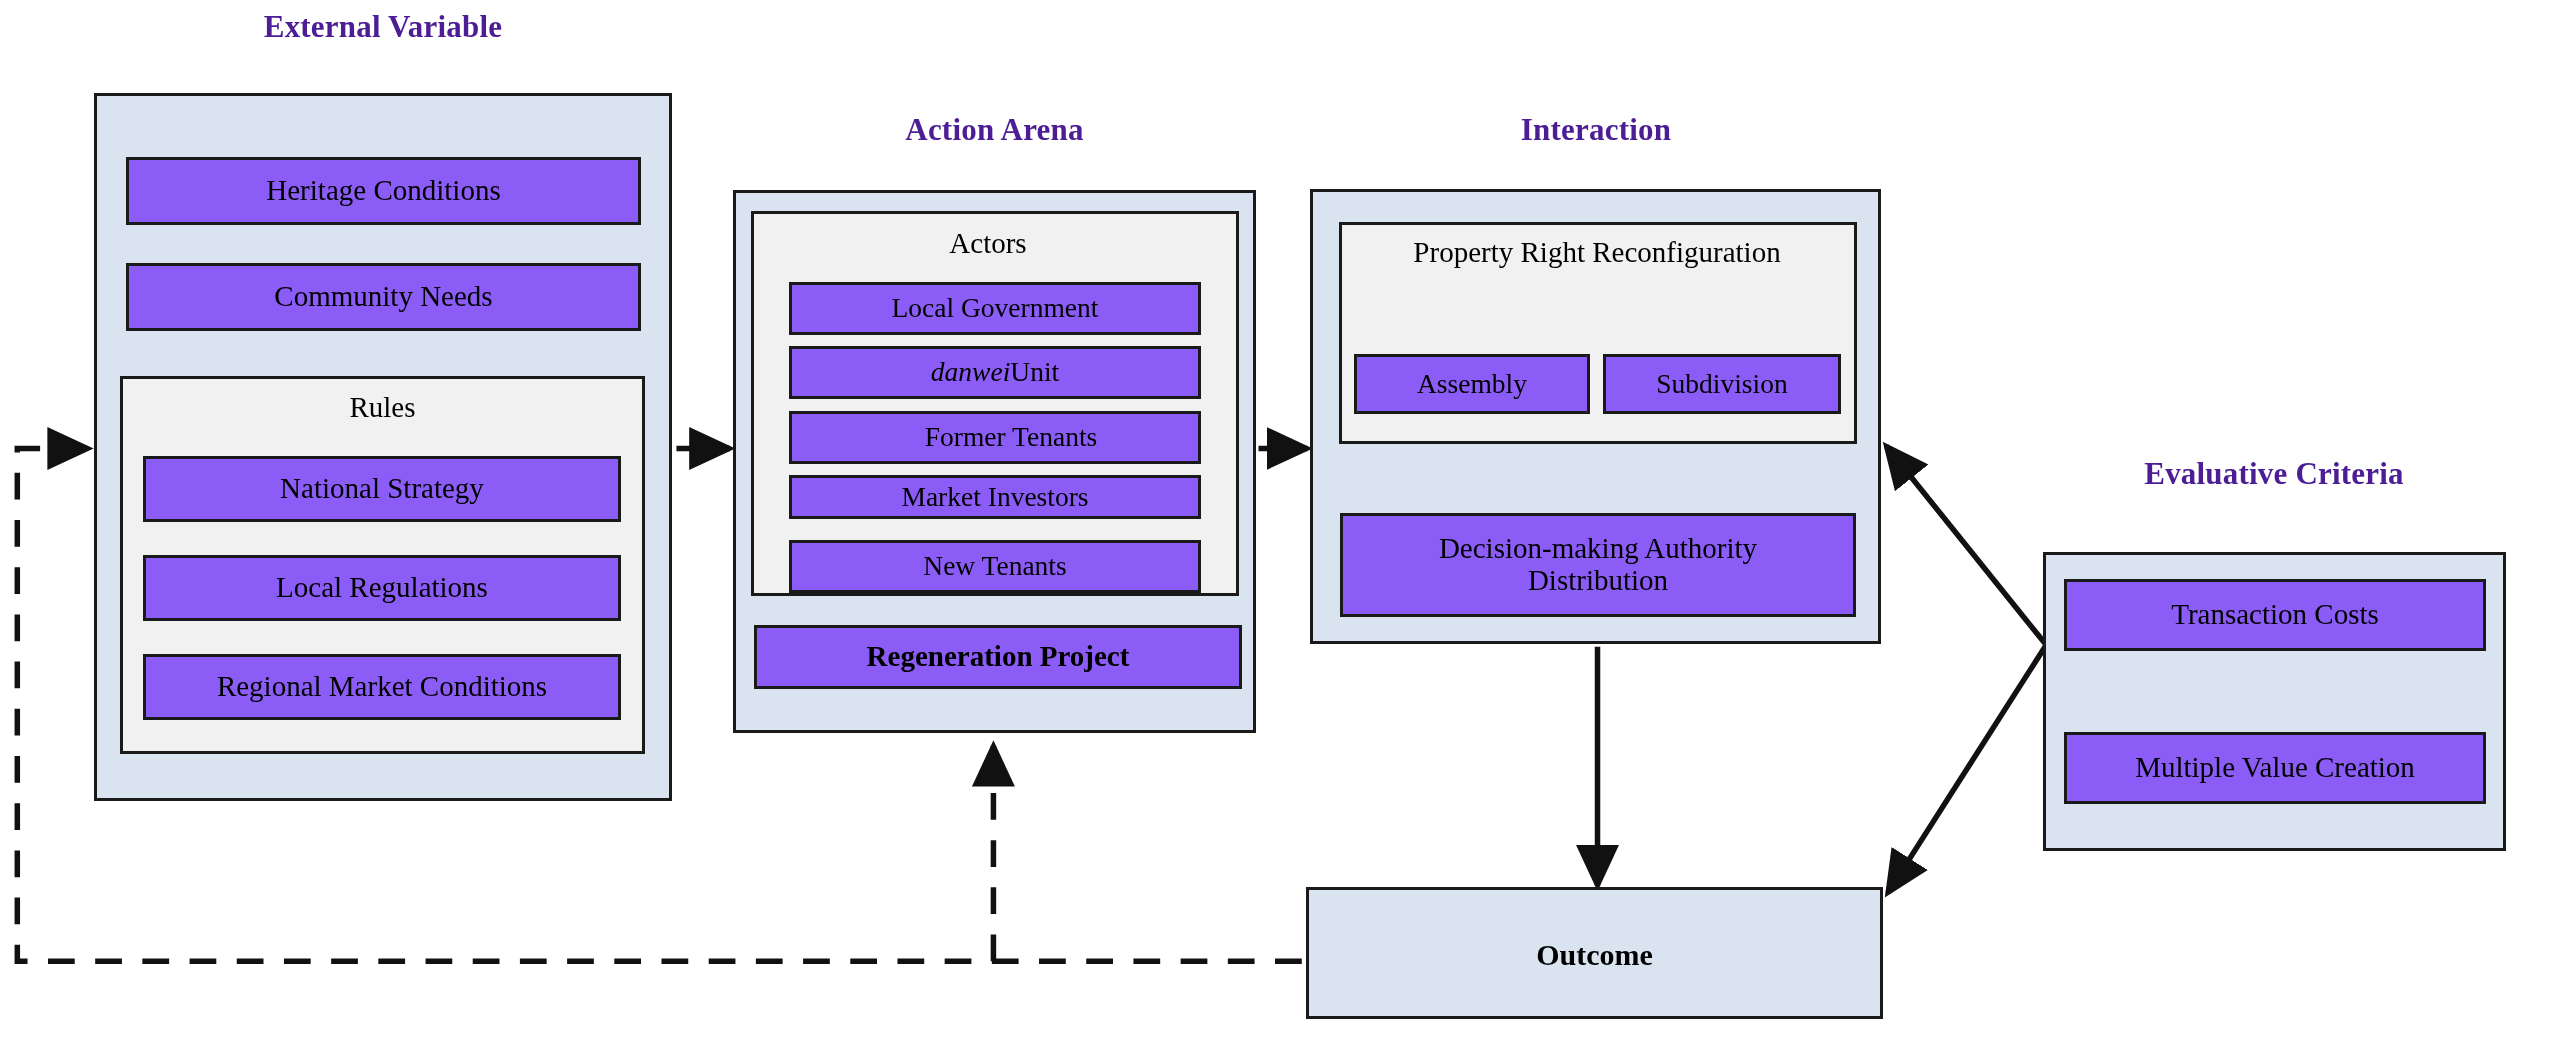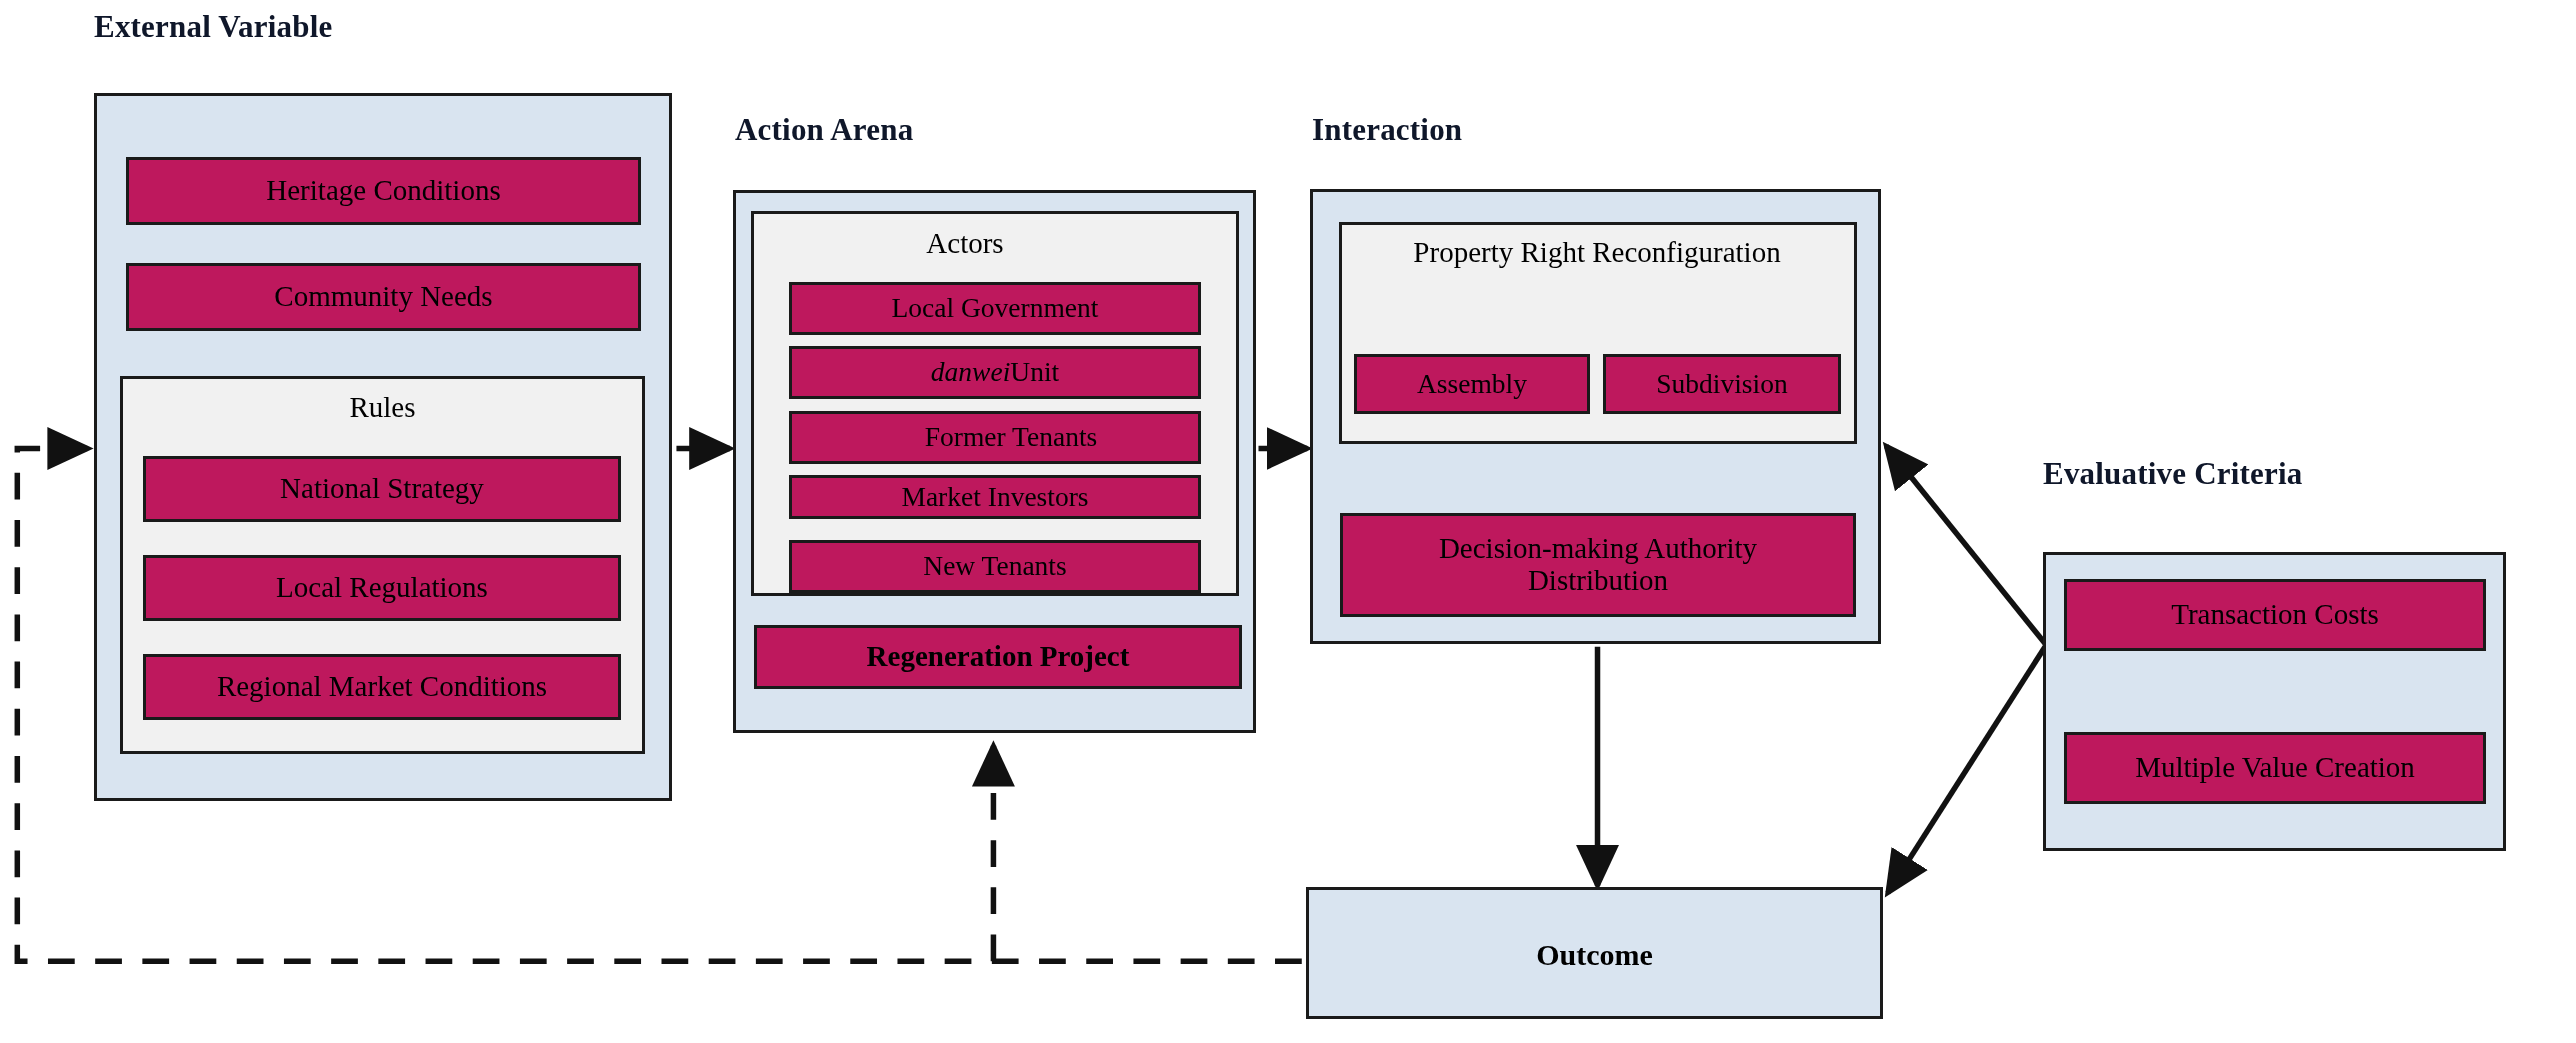--- a/index.html
+++ b/index.html
@@ -8,21 +8,22 @@
     width:2576px;height:1044px;position:relative;overflow:hidden;
   }
   #stage{position:absolute;left:0;top:0;width:2576px;height:1044px;}
 
   
   .sec-title{
     position:absolute;
     font-family:"Liberation Serif", serif;
     font-weight:bold;
     font-size:31px;
-    color:#0f172a;
+    color:#4c1d95;
+    text-align:center;
     white-space:nowrap;
     letter-spacing:0.2px;
   }
 
   
   .panel{
     position:absolute;
     background:#d9e4f0;
     border:3.9px solid #1a1a1a;
     box-sizing:border-box;
@@ -32,21 +33,21 @@
   .group{
     position:absolute;
     background:#f1f1f1;
     border:3.9px solid #1a1a1a;
     box-sizing:border-box;
   }
 
   
   .box{
     position:absolute;
-    background:#be185d;
+    background:#8b5cf6;
     border:3.1px solid #1a1a1a;
     box-sizing:border-box;
     display:flex;align-items:center;justify-content:center;
     font-size:29px;
     color:#000;
     line-height:1.1;
     text-align:center;
   }
   .box.small{font-size:27.5px;}
   .group-label{
@@ -133,21 +134,21 @@
 
   <div class="box" style="left:143px;top:456px;width:478px;height:66px;">National Strategy</div>
 
   <div class="box" style="left:143px;top:555px;width:478px;height:66px;">Local Regulations</div>
 
   <div class="box" style="left:143px;top:654px;width:478px;height:66px;">Regional Market Conditions</div>
 
   <div class="panel" style="left:733px;top:190px;width:523px;height:543px;"></div>
 
   <div class="group" style="left:751px;top:211px;width:488px;height:385px;"></div>
-  <div class="group-label" style="left:751px;top:227px;width:428px;">Actors</div>
+  <div class="group-label" style="left:751px;top:227px;width:428px;padding-left:23px;">Actors</div>
 
   <div class="box small" style="left:789px;top:282px;width:412px;height:53px;">Local Government</div>
 
   <div class="box small" style="left:789px;top:346px;width:412px;height:53px;">
     <span class="ital">danwei</span>
       <span> Unit</span>
   </div>
 
   <div class="box small" style="left:789px;top:411px;width:412px;height:53px;padding-left:32px;">Former Tenants</div>
 

